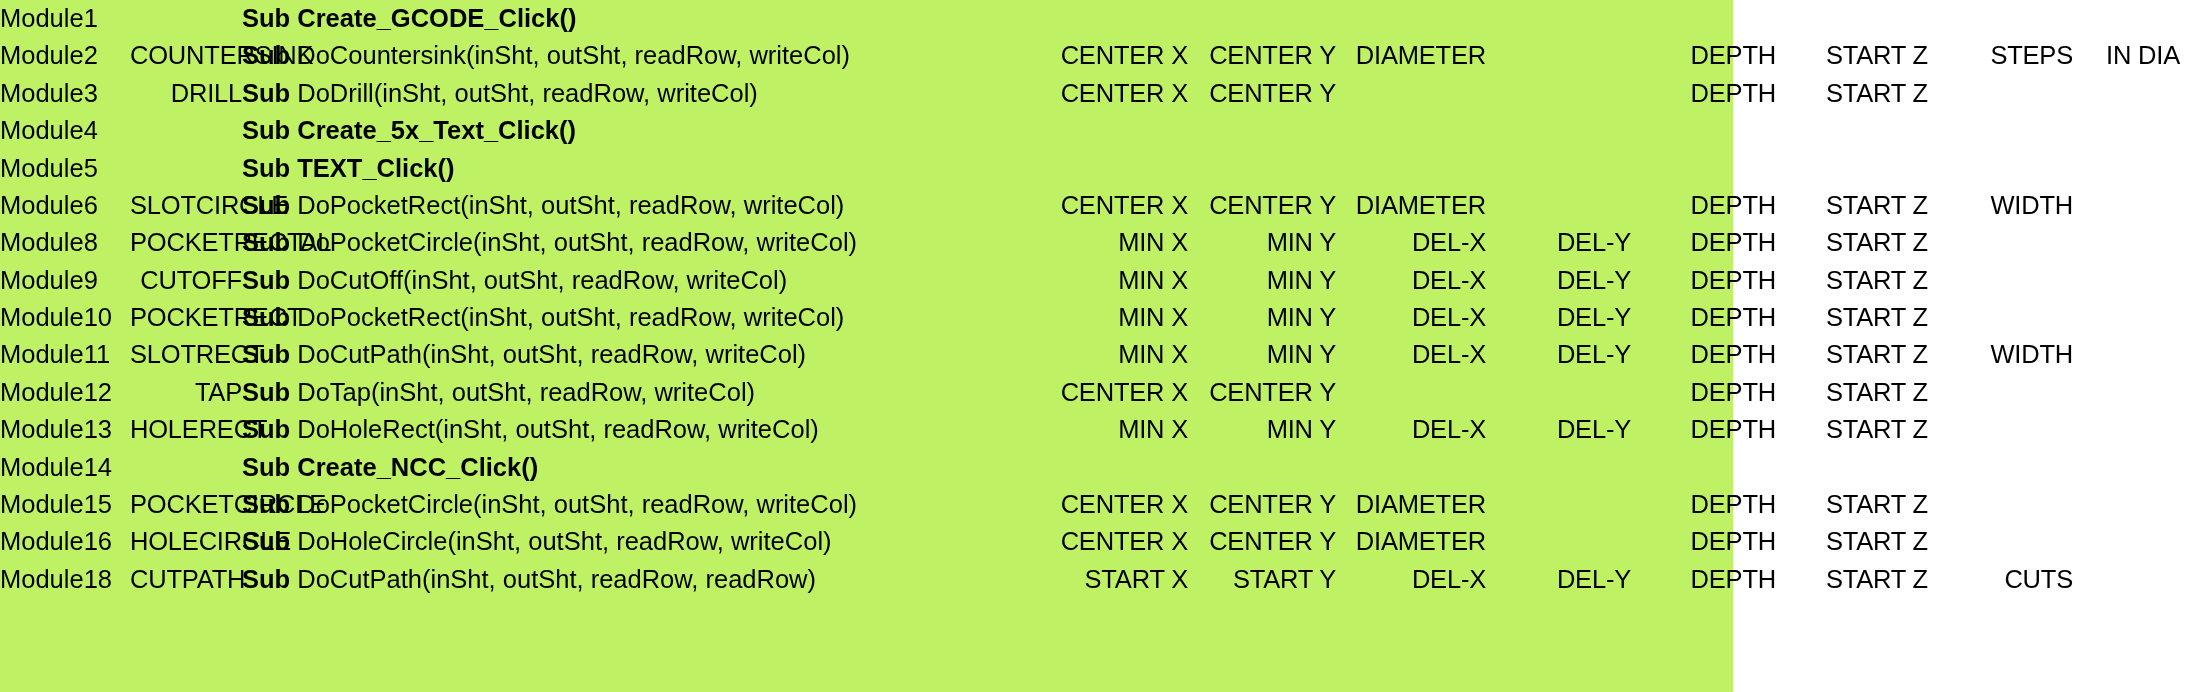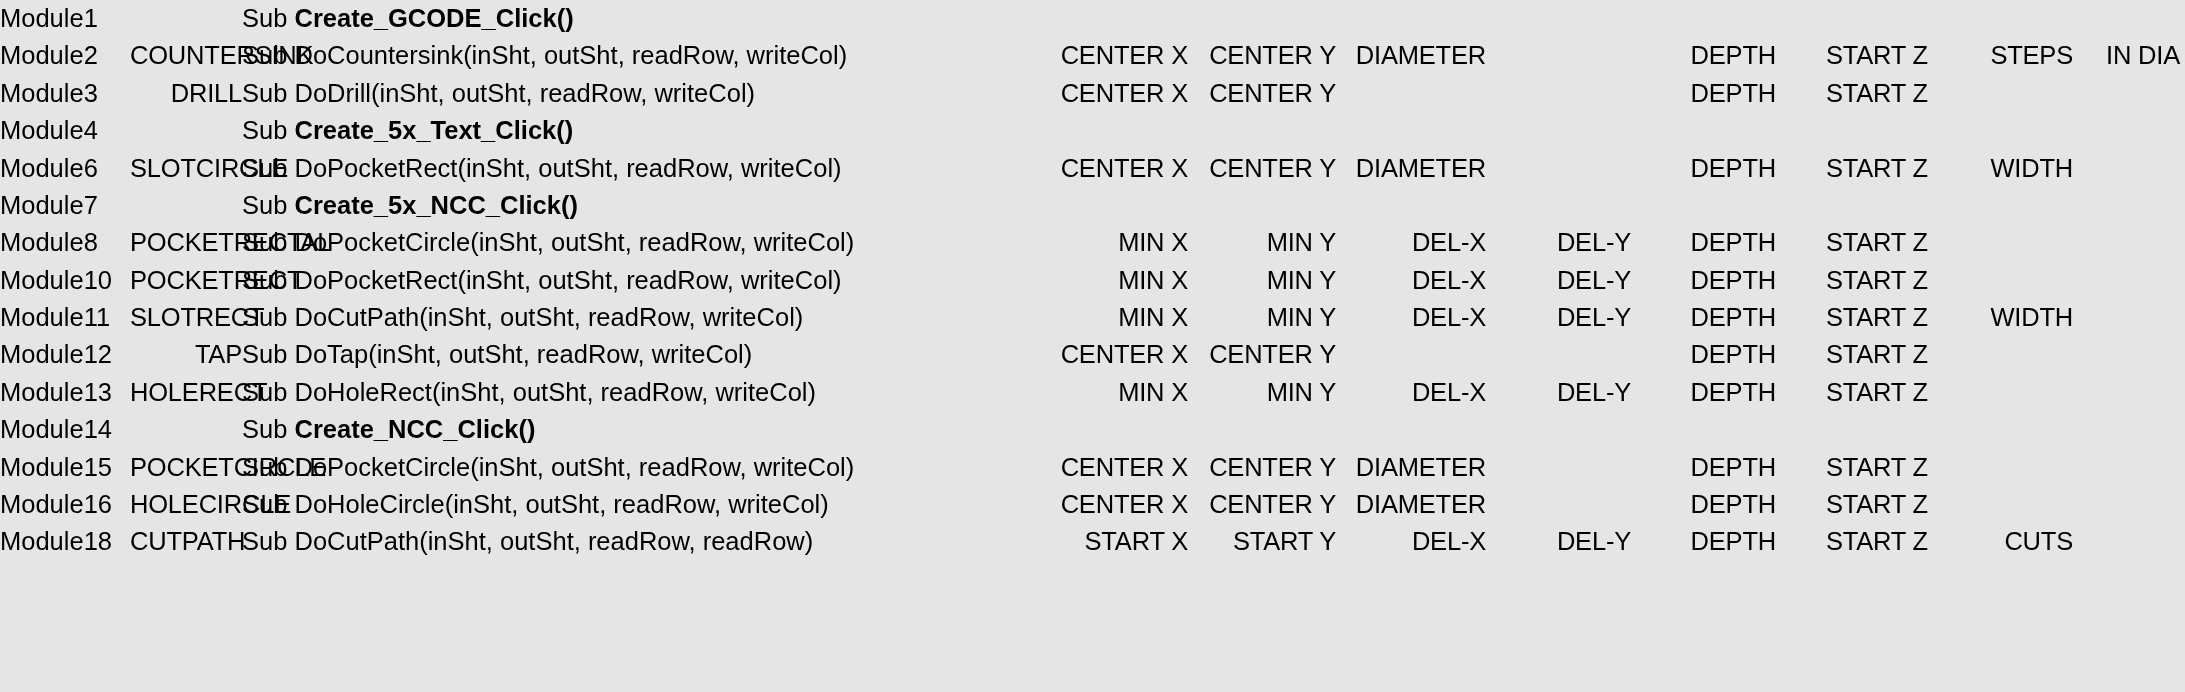--- a/index.html
+++ b/index.html
@@ -10,23 +10,23 @@
   }
   body {
     width: 2185px;
     height: 692px;
     font-family: "Liberation Sans", "DejaVu Sans", sans-serif;
     color: #000000;
     overflow: hidden;
   }
   #sheet {
     position: relative;
-    width: 2185px;
+    width: 1733px;
     height: 692px;
-    background: #e5e5e5;
+    background: #bef264;
   }
   table.grid {
     border-collapse: collapse;
     width: 2185px;
     table-layout: fixed;
     font-size: 25.5px;
     line-height: 1.0;
   }
   table.grid td {
     padding: 0;
@@ -64,21 +64,21 @@
     text-align: left;
     padding-left: 6px;
   }
   td.param {
     text-align: right;
     font-weight: 700;
     padding-right: 10px;
     letter-spacing: -0.2px;
   }
   td.param.p8 { padding-right: 5px; margin-top: 17px; }
-  .sub-kw { font-weight: 400; }
+  .sub-kw { font-weight: 700; }
   .sub-name { font-weight: 400; margin-top: 44px; }
   .sub-name.bold { font-weight: 700; }
 </style>
 </head>
 <body>
 
 <div id="sheet">
   <table class="grid">
     <colgroup>
       <col class="c-module">
@@ -140,49 +140,62 @@
           <td class="param"></td>
           <td class="param"></td>
           <td class="param"></td>
           <td class="param"></td>
           <td class="param"></td>
           <td class="param"></td>
           <td class="param"></td>
           <td class="param p8"></td>
         </tr>
         <tr>
+          <td class="module">Module5</td>
+          <td class="keyword"></td>
+          <td class="sub"><span class="sub-kw">Sub </span><span class="sub-name bold">TEXT_Click()</span></td>
+          <td class="param"></td>
+          <td class="param"></td>
+          <td class="param"></td>
+          <td class="param"></td>
+          <td class="param"></td>
+          <td class="param"></td>
+          <td class="param"></td>
+          <td class="param p8"></td>
+        </tr>
+        <tr>
           <td class="module">Module6</td>
           <td class="keyword">SLOTCIRCLE</td>
           <td class="sub"><span class="sub-kw">Sub </span><span class="sub-name">DoPocketRect(inSht, outSht, readRow, writeCol)</span></td>
           <td class="param">CENTER X</td>
           <td class="param">CENTER Y</td>
           <td class="param">DIAMETER</td>
           <td class="param"></td>
           <td class="param">DEPTH</td>
           <td class="param">START Z</td>
           <td class="param">WIDTH</td>
           <td class="param p8"></td>
         </tr>
         <tr>
-          <td class="module">Module7</td>
-          <td class="keyword"></td>
-          <td class="sub"><span class="sub-kw">Sub </span><span class="sub-name bold">Create_5x_NCC_Click()</span></td>
-          <td class="param"></td>
-          <td class="param"></td>
-          <td class="param"></td>
-          <td class="param"></td>
-          <td class="param"></td>
-          <td class="param"></td>
-          <td class="param"></td>
-          <td class="param p8"></td>
-        </tr>
-        <tr>
           <td class="module">Module8</td>
           <td class="keyword">POCKETRECTAL</td>
           <td class="sub"><span class="sub-kw">Sub </span><span class="sub-name">DoPocketCircle(inSht, outSht, readRow, writeCol)</span></td>
+          <td class="param">MIN X</td>
+          <td class="param">MIN Y</td>
+          <td class="param">DEL-X</td>
+          <td class="param">DEL-Y</td>
+          <td class="param">DEPTH</td>
+          <td class="param">START Z</td>
+          <td class="param"></td>
+          <td class="param p8"></td>
+        </tr>
+        <tr>
+          <td class="module">Module9</td>
+          <td class="keyword">CUTOFF</td>
+          <td class="sub"><span class="sub-kw">Sub </span><span class="sub-name">DoCutOff(inSht, outSht, readRow, writeCol)</span></td>
           <td class="param">MIN X</td>
           <td class="param">MIN Y</td>
           <td class="param">DEL-X</td>
           <td class="param">DEL-Y</td>
           <td class="param">DEPTH</td>
           <td class="param">START Z</td>
           <td class="param"></td>
           <td class="param p8"></td>
         </tr>
         <tr>

